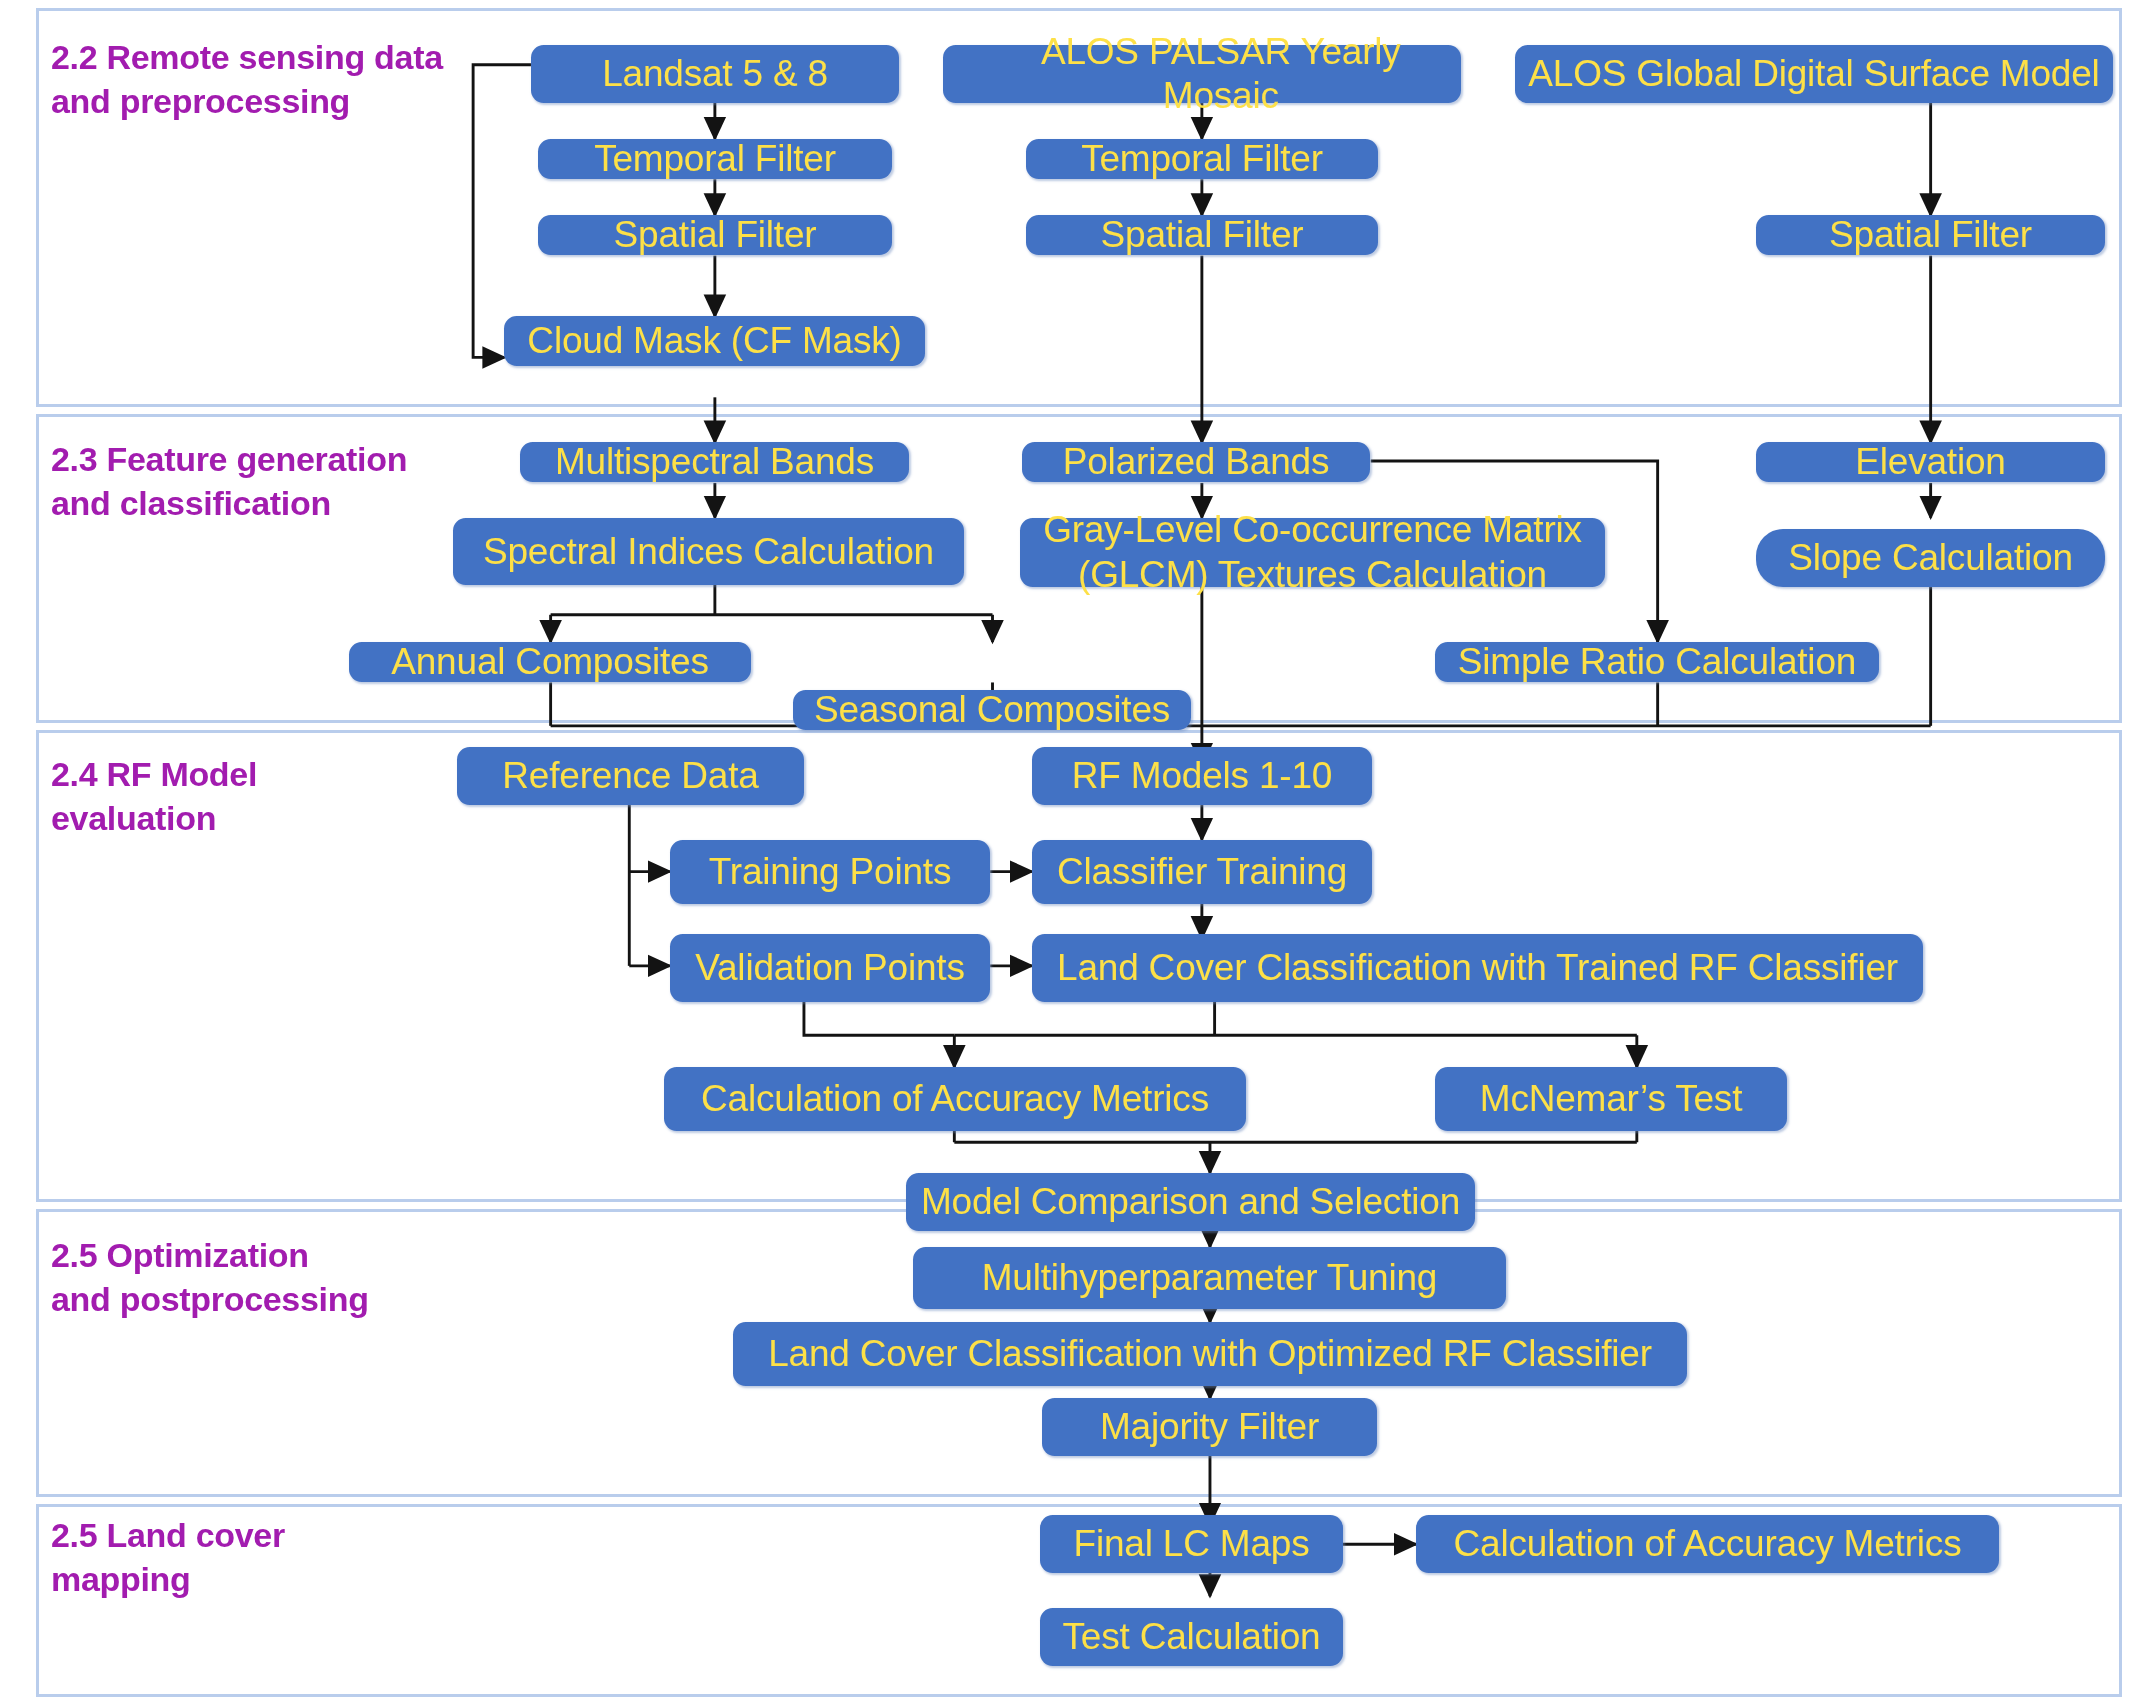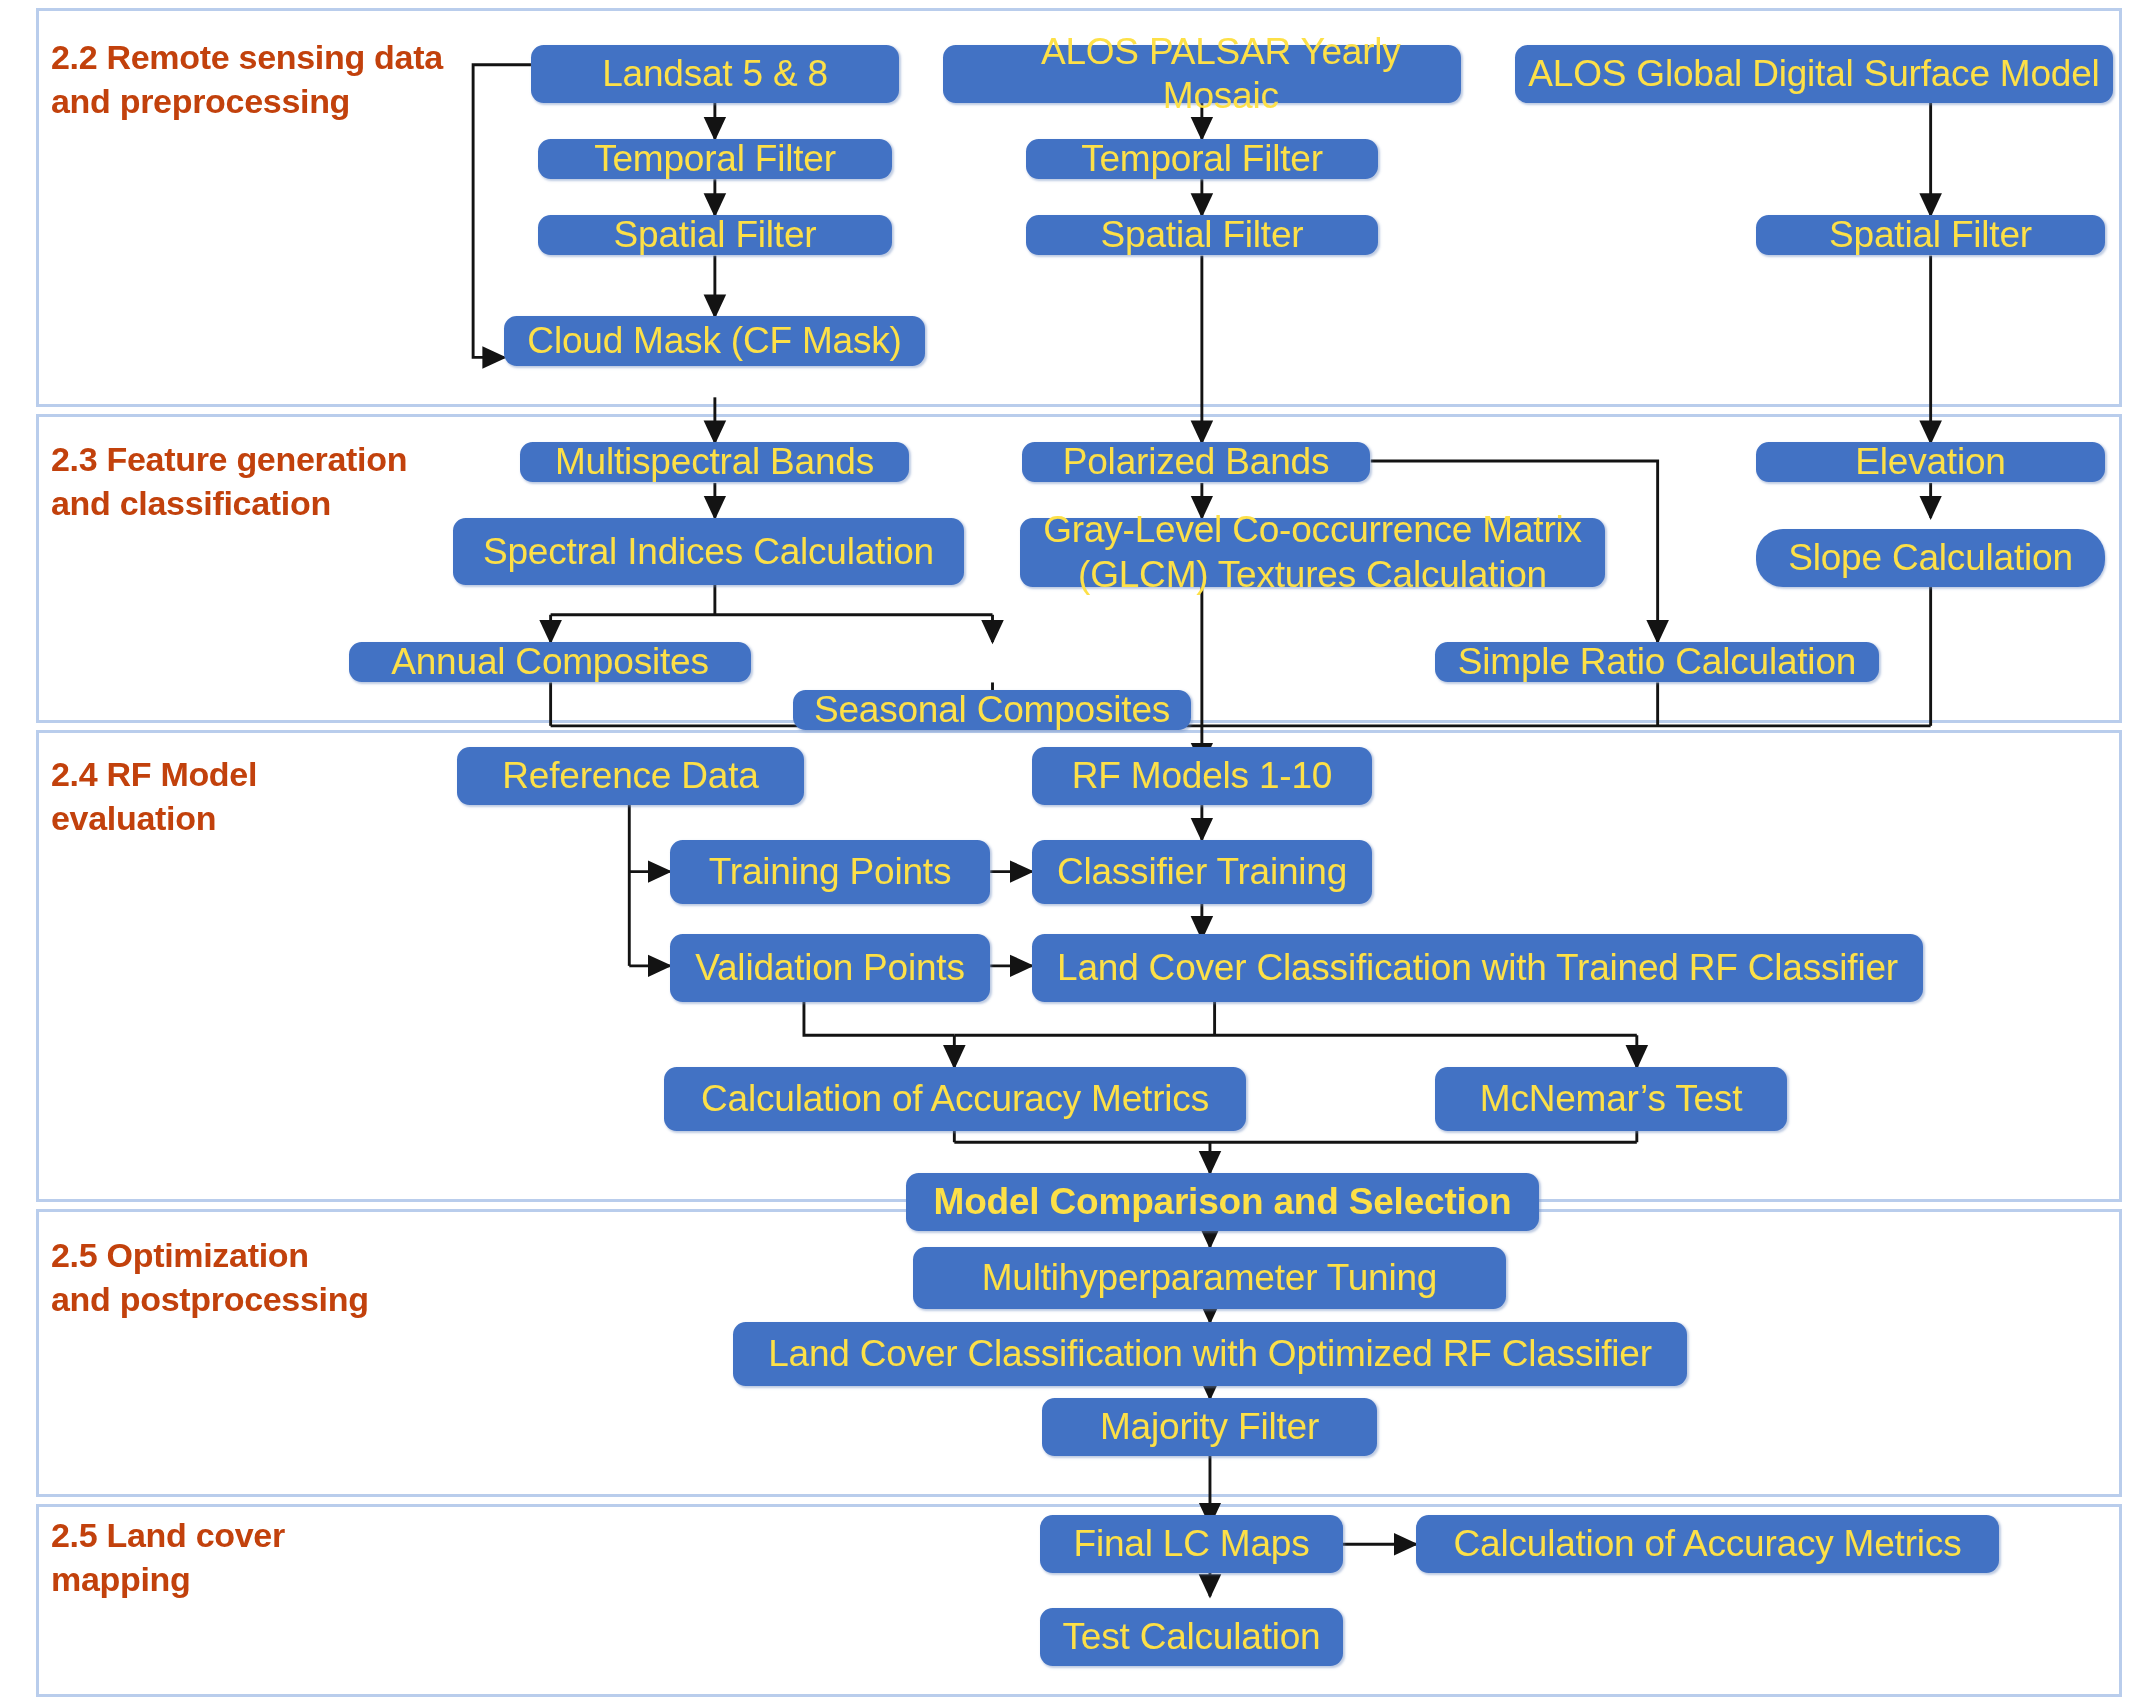--- a/index.html
+++ b/index.html
@@ -11,21 +11,21 @@
     overflow:hidden;
   }
   .section{
     position:absolute;
     border:3.5px solid #b9cdec;
     background:#ffffff;
     box-sizing:border-box;
   }
   .section-title{
     position:absolute;
-    color:#c2410c;
+    color:#a21caf;
     font-weight:bold;
     font-size:34px;
     line-height:1.28;
     letter-spacing:-0.3px;
     white-space:pre-line;
   }
   .node{
     position:absolute;
     background:#4272c4;
     color:#fde047;
@@ -181,21 +181,21 @@
 
   <div class="node" style="left:670px;top:840px;width:320px;height:64px;">Training Points</div>
   <div class="node" style="left:1032px;top:840px;width:340px;height:64px;">Classifier Training</div>
 
   <div class="node" style="left:670px;top:934px;width:320px;height:68px;">Validation Points</div>
   <div class="node" style="left:1032px;top:934px;width:891px;height:68px;">Land Cover Classification with Trained RF Classifier</div>
 
   <div class="node" style="left:664px;top:1067px;width:582px;height:64px;">Calculation of Accuracy Metrics</div>
   <div class="node" style="left:1435px;top:1067px;width:352px;height:64px;">McNemar’s Test</div>
 
-  <div class="node" style="left:906px;top:1173px;width:633px;height:58px;font-weight:bold;">Model Comparison and Selection</div>
+  <div class="node" style="left:906px;top:1173px;width:569px;height:58px;">Model Comparison and Selection</div>
 
   <div class="node" style="left:913px;top:1247px;width:593px;height:62px;">Multihyperparameter Tuning</div>
   <div class="node" style="left:733px;top:1322px;width:954px;height:64px;">Land Cover Classification with Optimized RF Classifier</div>
   <div class="node" style="left:1042px;top:1398px;width:335px;height:58px;">Majority Filter</div>
 
   <div class="node" style="left:1040px;top:1515px;width:303px;height:58px;">Final LC Maps</div>
   <div class="node" style="left:1416px;top:1515px;width:583px;height:58px;">Calculation of Accuracy Metrics</div>
   <div class="node" style="left:1040px;top:1608px;width:303px;height:58px;">Test Calculation</div>
 
 </div>

